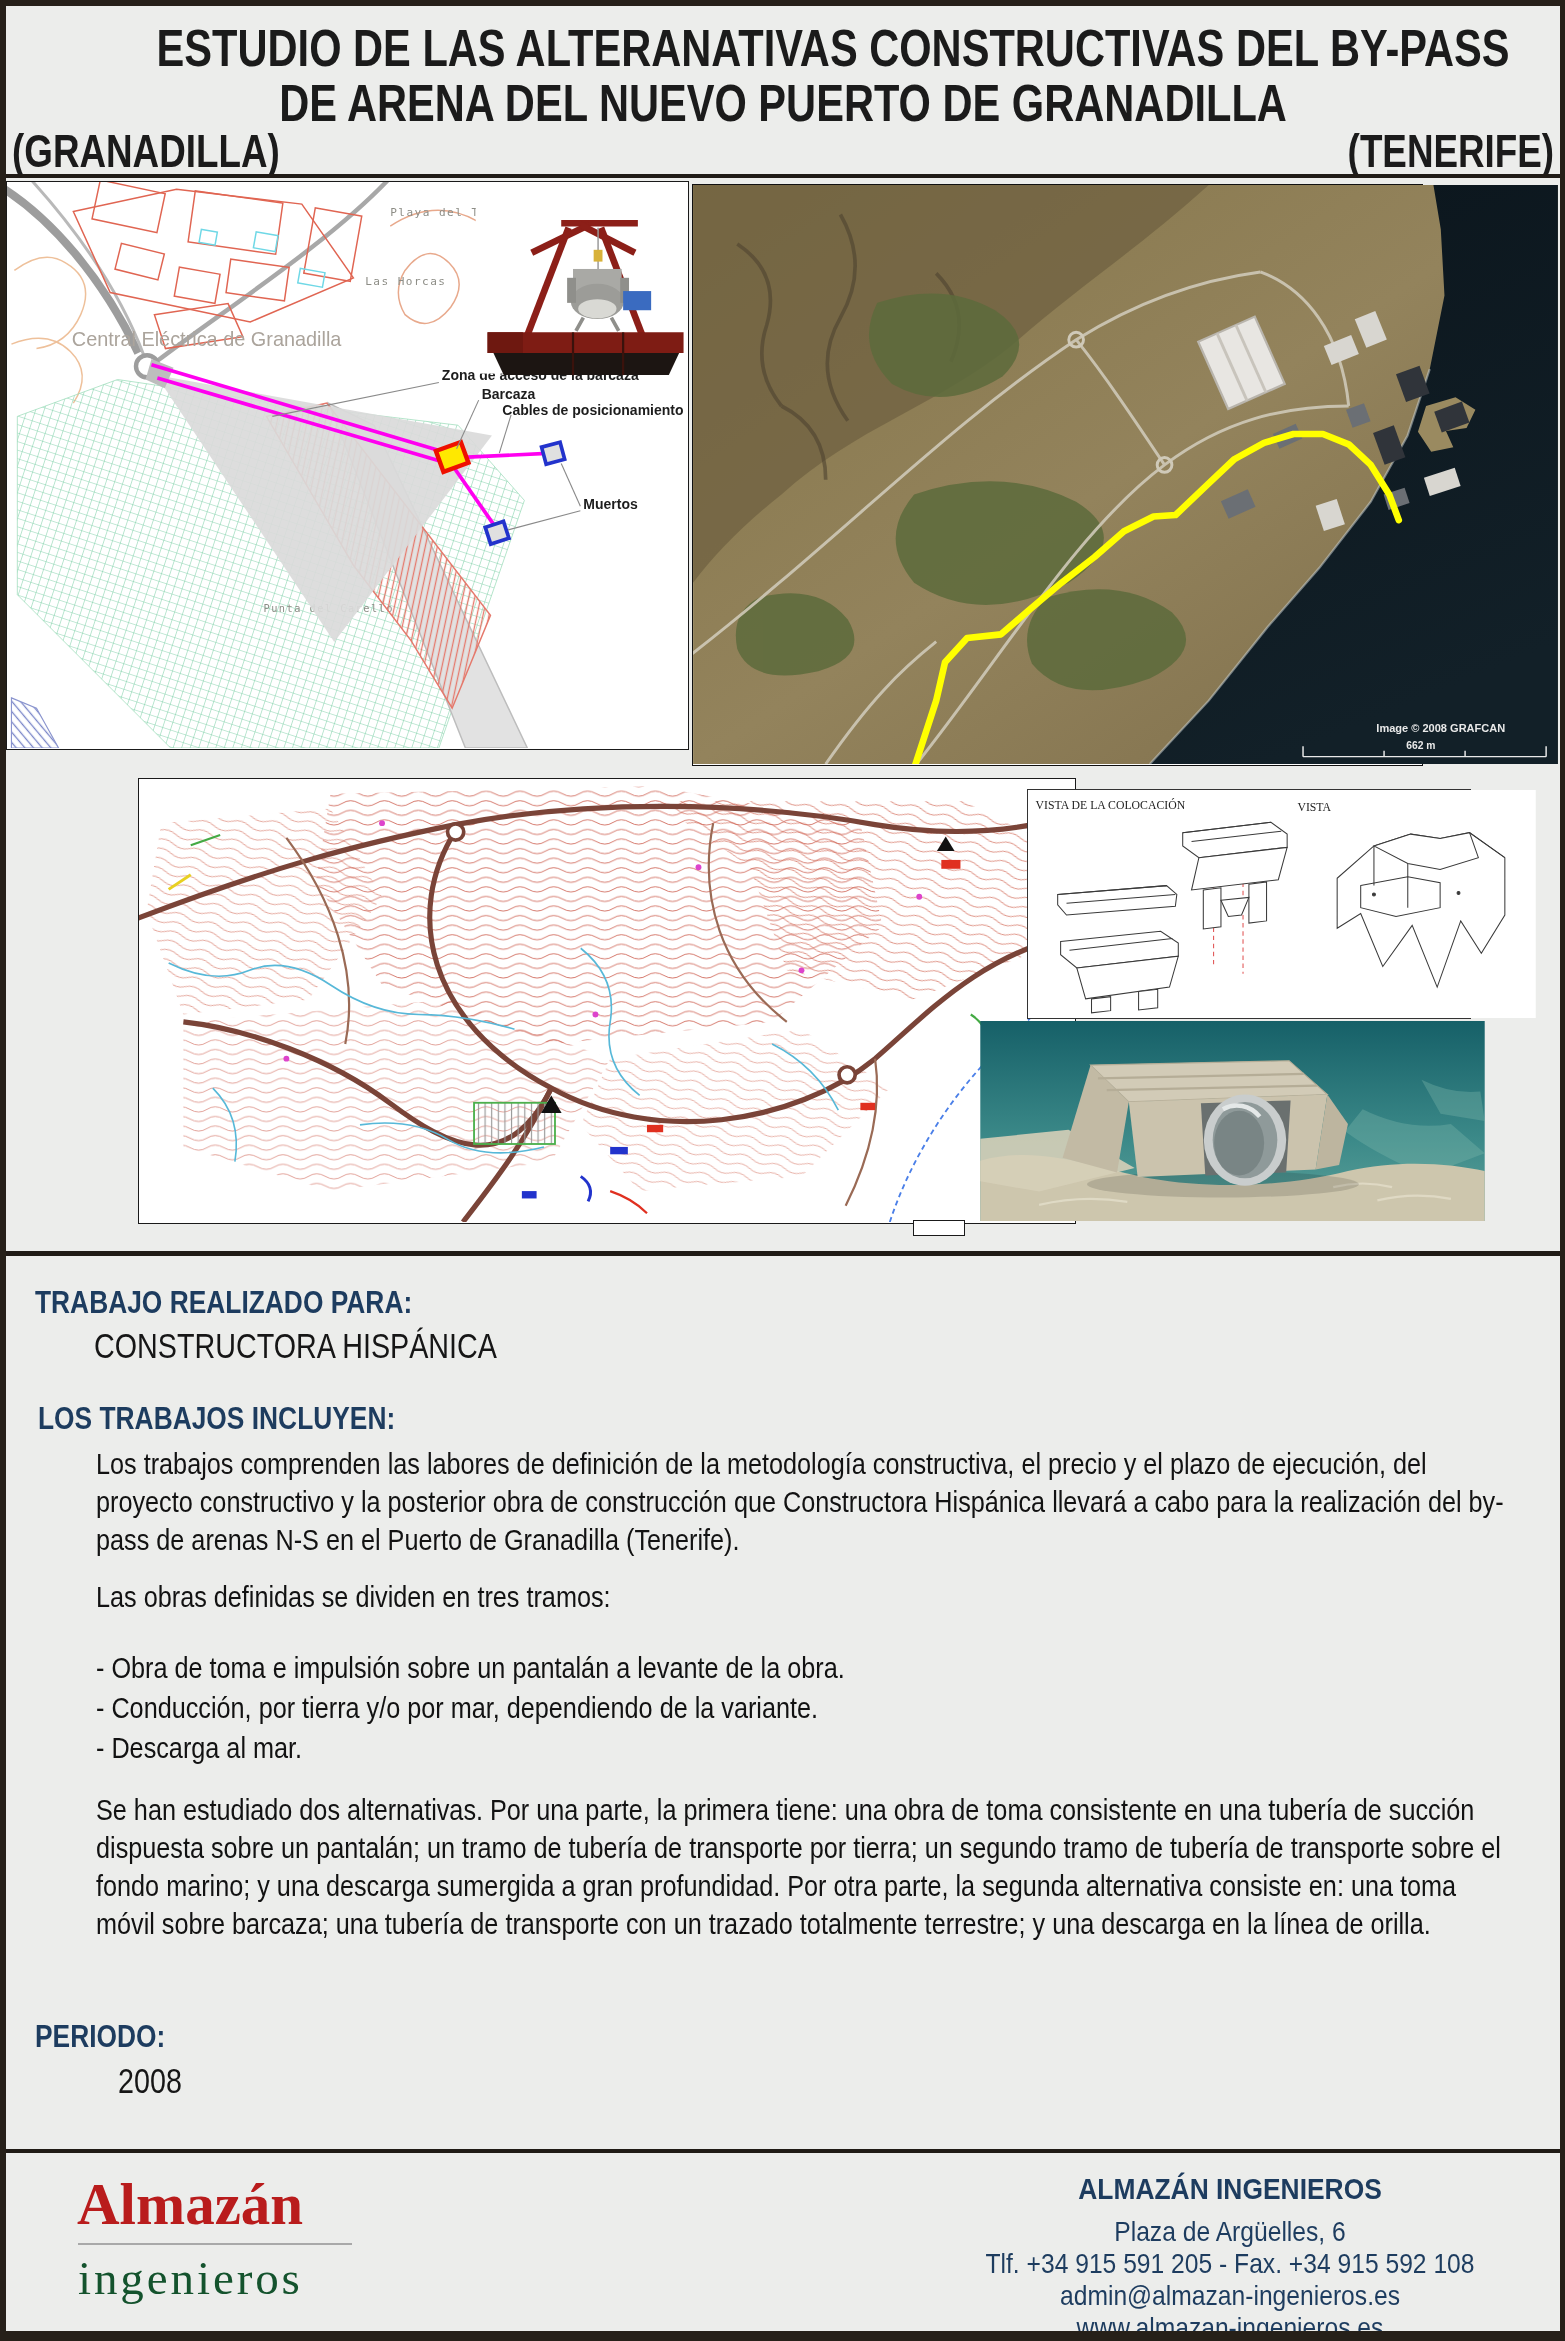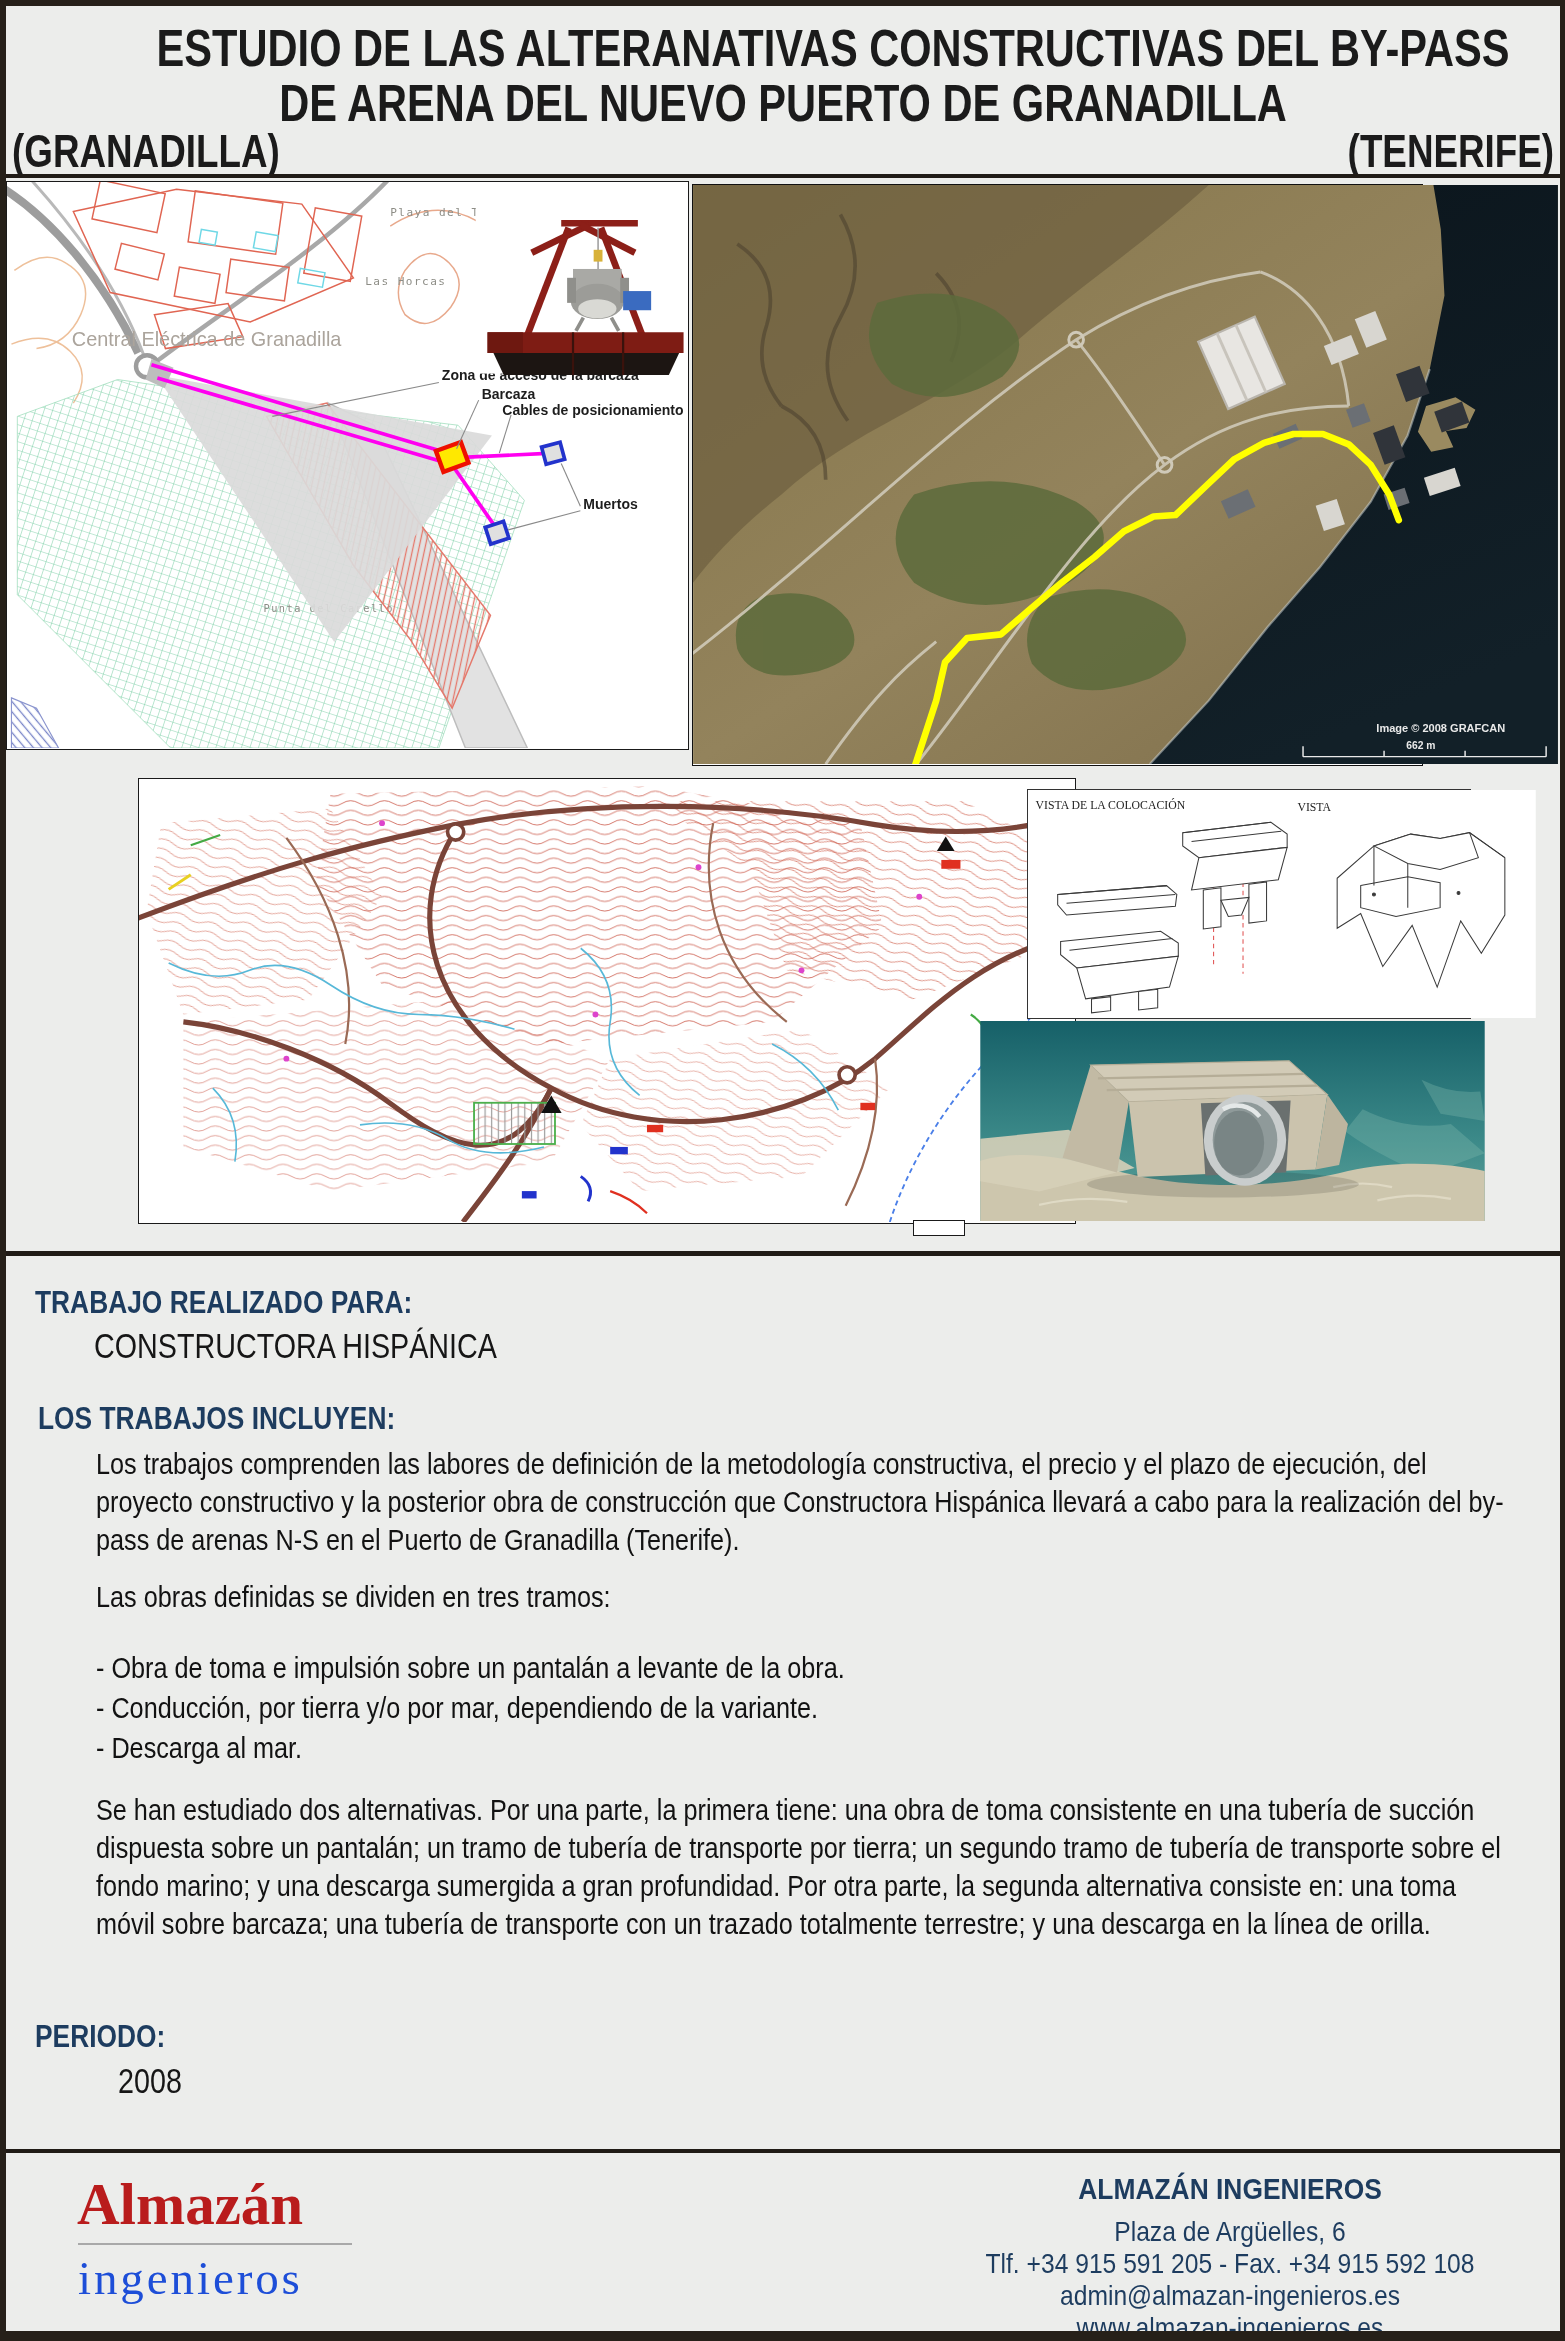--- a/index.html
+++ b/index.html
@@ -19,21 +19,21 @@
              transform:scaleX(.85);transform-origin:left top;}
   .client-line{position:absolute;font-size:35px;color:#161616;white-space:nowrap;
                transform:scaleX(.82);transform-origin:left top;}
   .body-text{position:absolute;font-size:29.5px;line-height:38px;color:#121212;width:1657px;
              transform:scaleX(.855);transform-origin:left top;}
   .list-line{position:absolute;font-size:29.5px;color:#121212;white-space:nowrap;
              transform:scaleX(.855);transform-origin:left top;}
   .logo-main{position:absolute;font-family:"Liberation Serif",serif;font-weight:bold;font-size:59px;
              color:#b91c1c;white-space:nowrap;}
   .logo-sub{position:absolute;font-family:"Liberation Serif",serif;font-size:47px;letter-spacing:2.9px;
-            color:#1d4ed8;white-space:nowrap;}
+            color:#14532d;white-space:nowrap;}
   .contact{position:absolute;left:906px;width:648px;text-align:center;color:#1d3c5f;
            transform:scaleX(.88);transform-origin:center top;}
   .contact .co{font-weight:bold;font-size:30px;line-height:37px;margin-bottom:8.8px;}
   .contact .ln{font-size:28px;line-height:32px;}
   svg text{font-family:"Liberation Sans",sans-serif;}
   .cad-txt{font-family:"DejaVu Sans Mono",monospace;fill:#8d8d86;letter-spacing:2px;}
   .draw-label{font-family:"Liberation Serif",serif;fill:#222;}
 </style>
 </head>
 <body>

